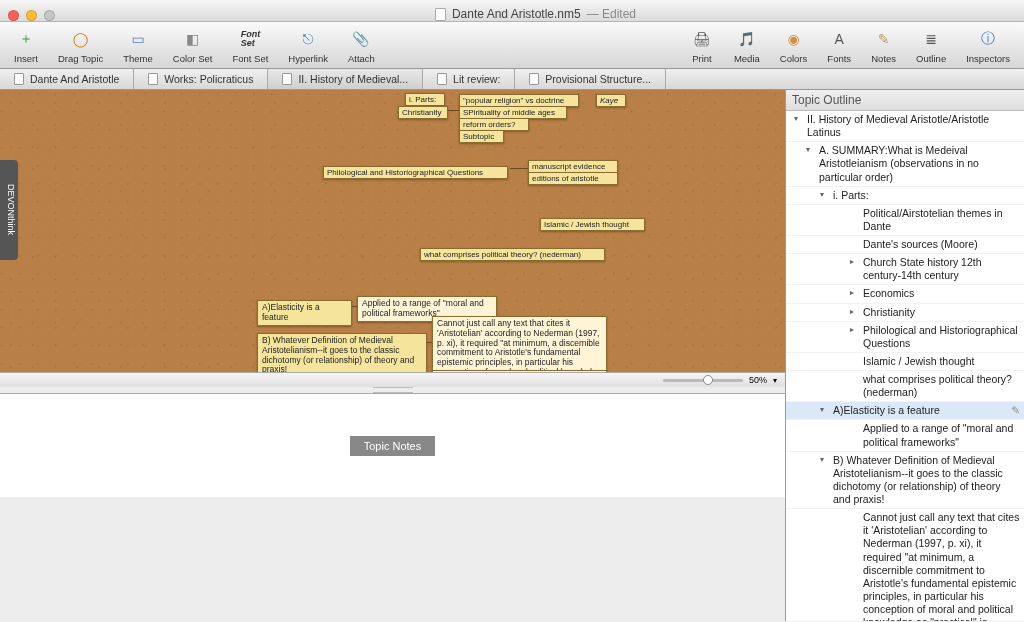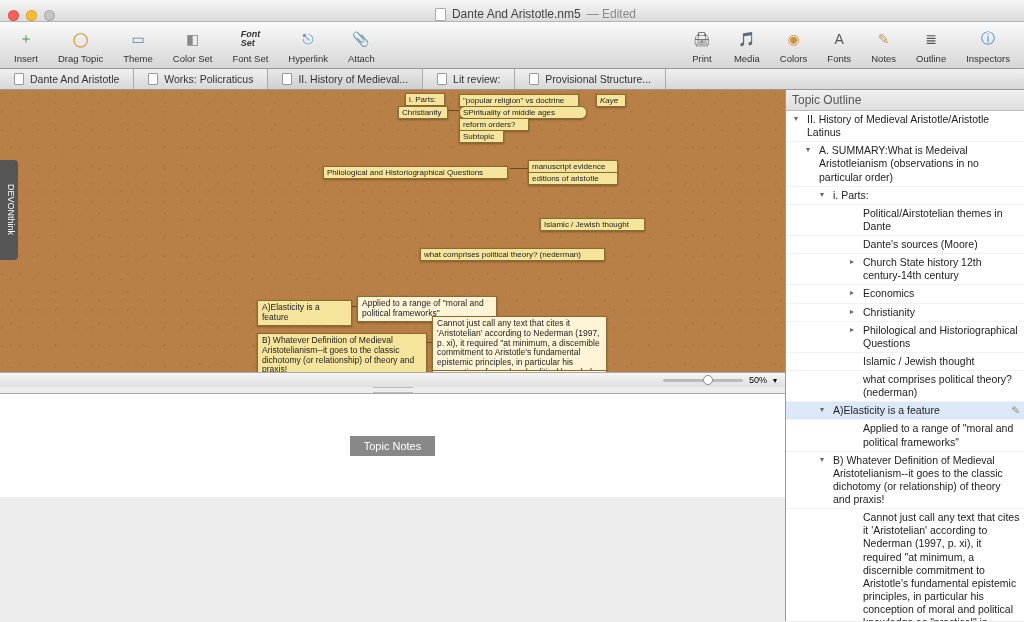--- a/index.html
+++ b/index.html
@@ -148,21 +148,21 @@
   </div>
 
 <div class="devon">DEVONthink</div>
 
 <div class="main">
   <div class="canvas-wrap">
     <div class="canvas" id="canvas">
         <div class="node tiny" style="left: 405px; top: 3px; width: 40px;">i. Parts:</div>
         <div class="node tiny" style="left: 398px; top: 16px; width: 50px;">Christianity</div>
         <div class="node tiny" style="left: 459px; top: 4px; width: 120px;">"popular religion" vs doctrine</div>
-        <div class="node tiny" style="left: 459px; top: 16px; width: 128px; border-radius: 6px;">SPirituality of middle ages</div>
+        <div class="node tiny" style="left: 459px; top: 16px; width: 108px;">SPirituality of middle ages</div>
         <div class="node tiny" style="left: 459px; top: 28px; width: 70px;">reform orders?</div>
         <div class="node tiny" style="left: 459px; top: 40px; width: 45px;">Subtopic</div>
         <div class="node tiny" style="left: 596px; top: 4px; width: 30px; font-style: italic;">Kaye</div>
         <div class="node tiny" style="left: 323px; top: 76px; width: 185px;">Philological and Historiographical Questions</div>
         <div class="node tiny" style="left: 528px; top: 70px; width: 90px;">manuscript evidence</div>
         <div class="node tiny" style="left: 528px; top: 82px; width: 90px;">editions of aristotle</div>
         <div class="node tiny" style="left: 540px; top: 128px; width: 105px;">Islamic / Jewish thought</div>
         <div class="node tiny" style="left: 420px; top: 158px; width: 185px;">what comprises political theory? (nederman)</div>
         <div class="node " style="left: 257px; top: 210px; width: 95px;">A)Elasticity is a feature</div>
         <div class="node light" style="left: 357px; top: 206px; width: 140px;">Applied to a range of "moral and political frameworks"</div>

